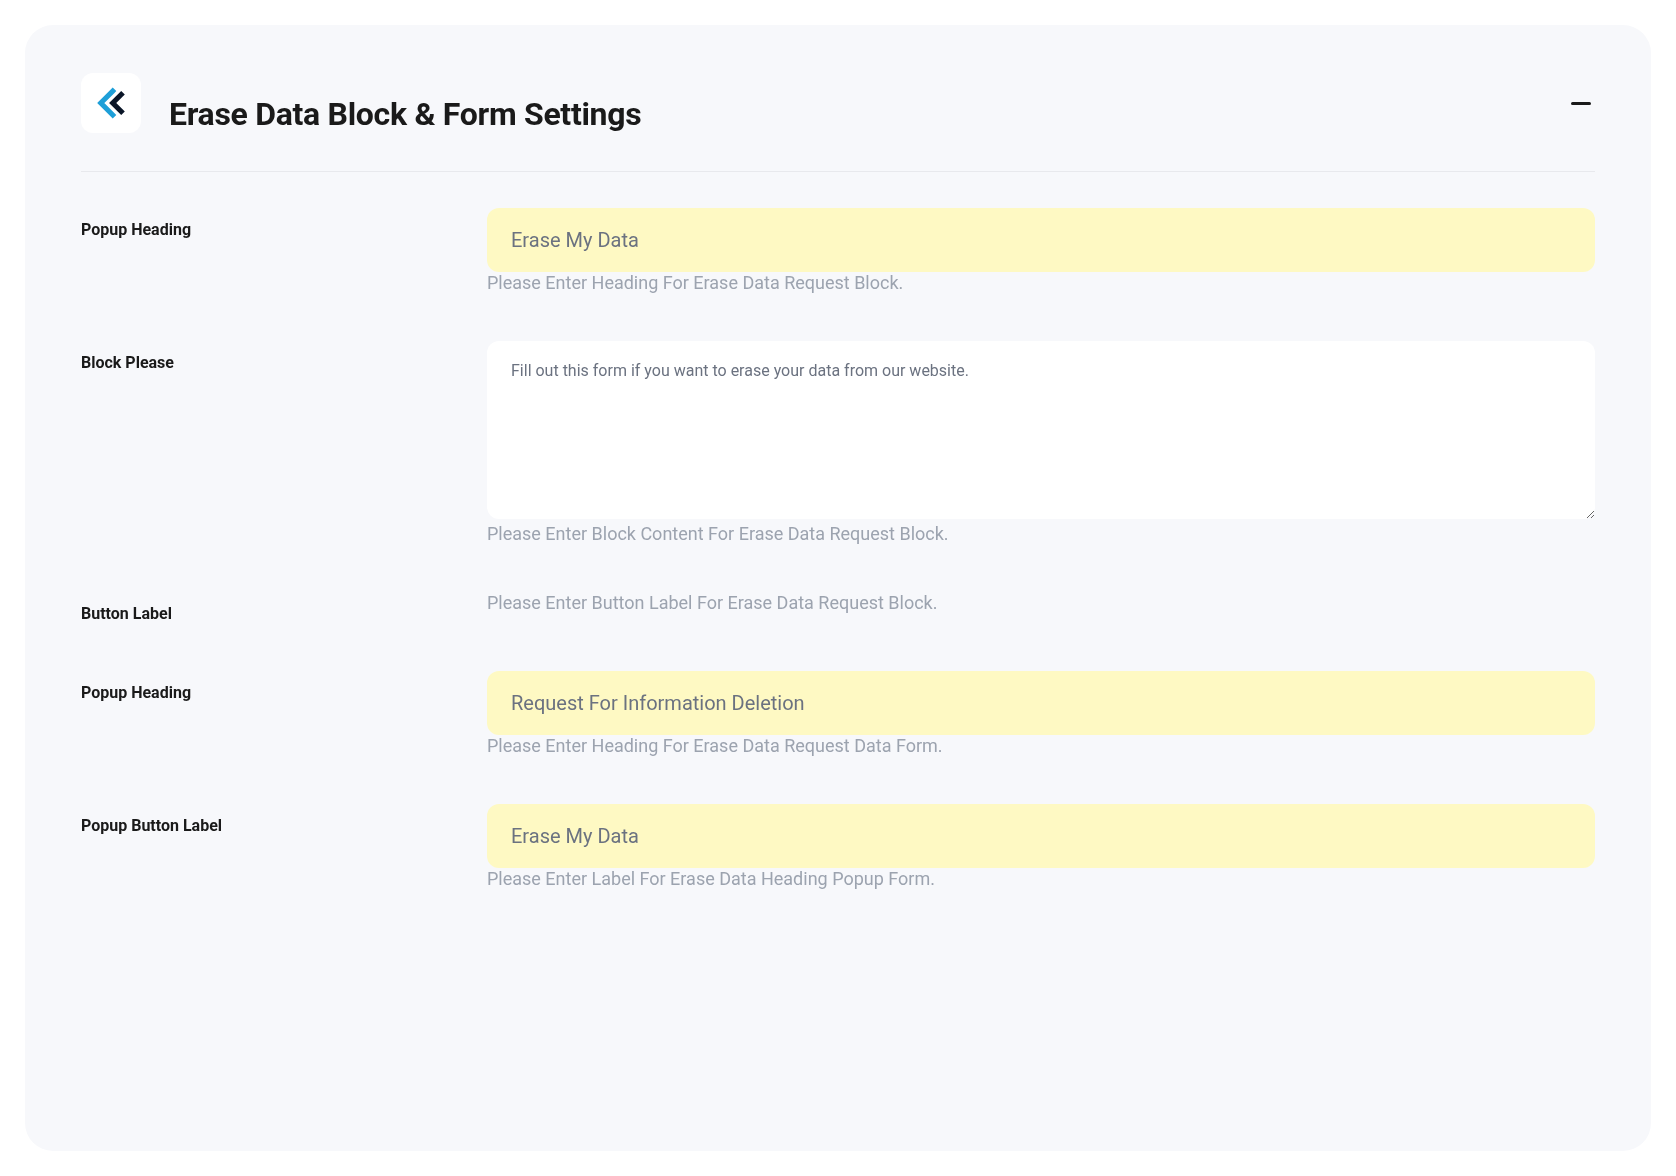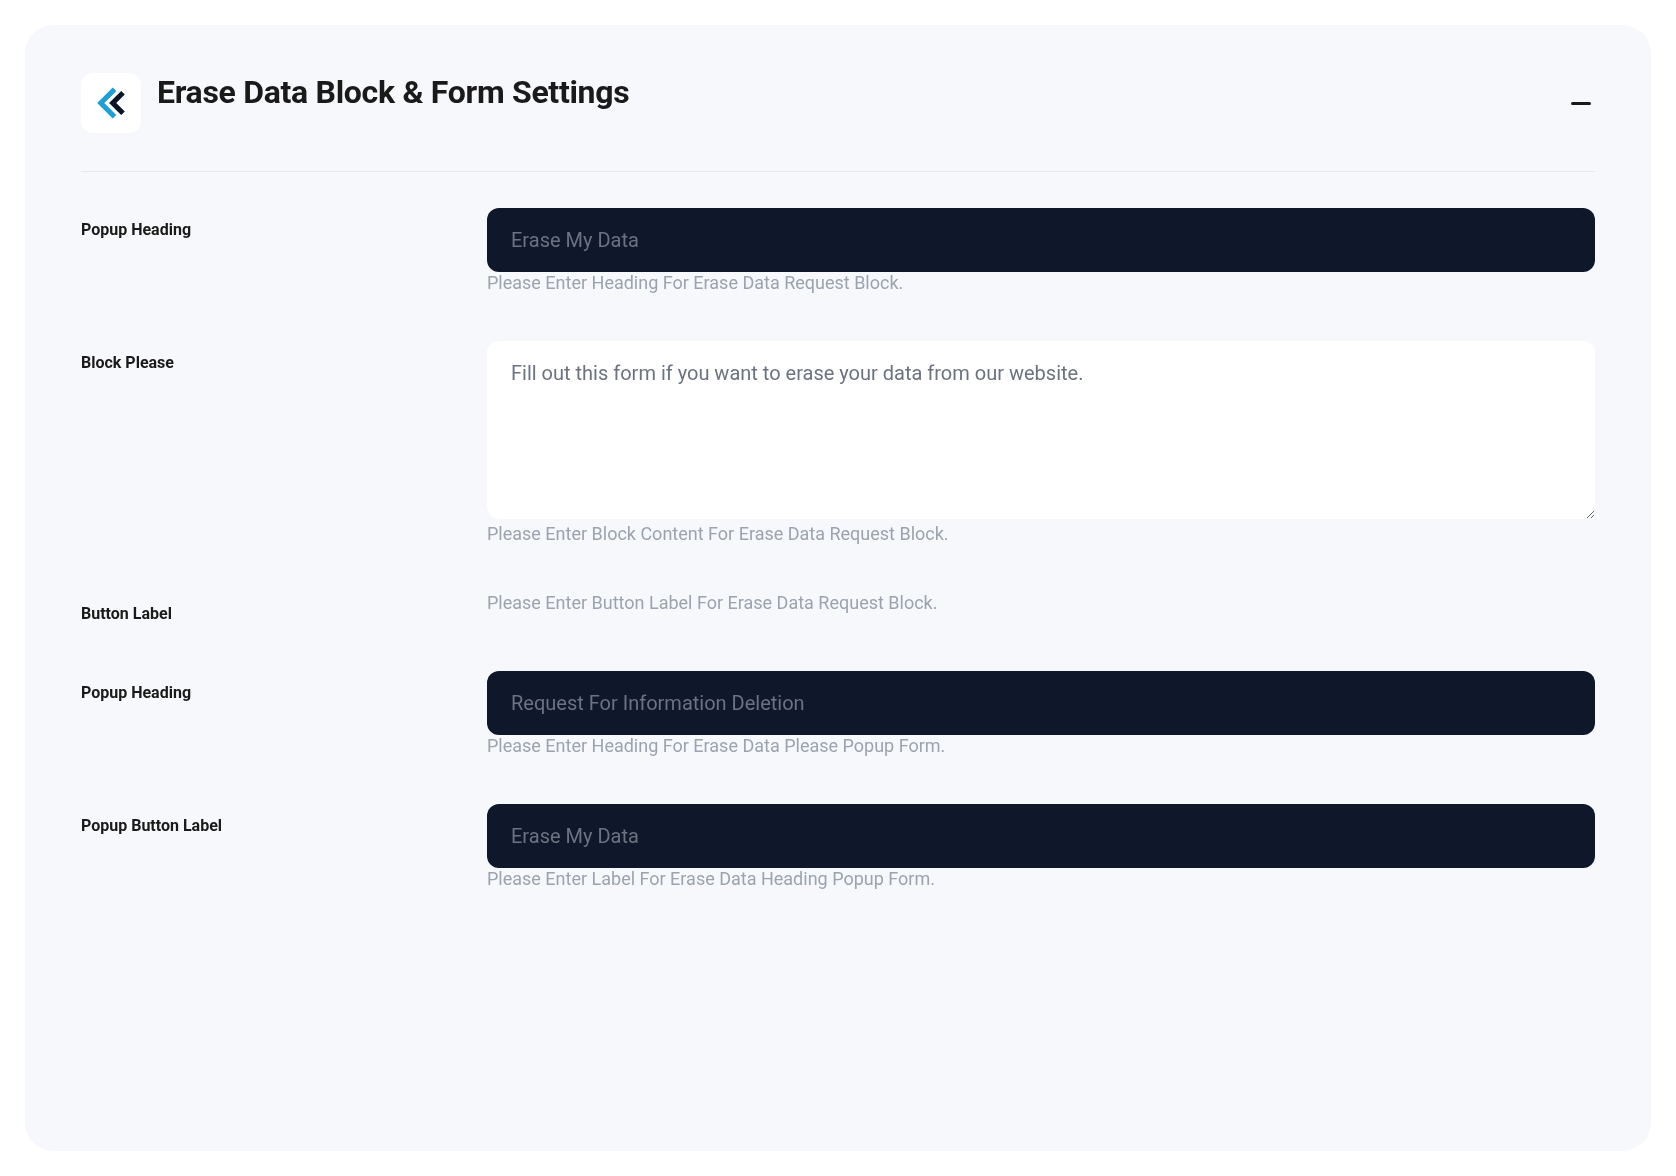--- a/index.html
+++ b/index.html
@@ -27,22 +27,22 @@
       display: flex;
       align-items: center;
       justify-content: space-between;
       padding-bottom: 38px;
       border-bottom: 1px solid #e8e9ed;
       margin-bottom: 36px;
     }
     
     .panel-header-left {
       display: flex;
-      align-items: flex-start;
-      gap: 16px;
+      align-items: flex-end;
+      gap: 28px;
     }
     
     .logo-box {
       width: 60px;
       height: 60px;
       background: #ffffff;
       border-radius: 12px;
       display: flex;
       align-items: center;
       justify-content: center;
@@ -88,37 +88,37 @@
       color: #1a1a1a;
       padding-top: 12px;
     }
     
     .form-control-wrap {
       flex: 1;
     }
     
     .text-input {
       width: 100%;
-      background: #0f172a;
+      background: #fef9c3;
       border: none;
       border-radius: 12px;
       padding: 20px 24px;
       font-size: 20px;
       color: #6b7280;
       font-family: inherit;
       outline: none;
     }
     
     .textarea-input {
       width: 100%;
       background: #ffffff;
       border: none;
       border-radius: 12px;
       padding: 20px 24px;
-      font-size: 20px;
+      font-size: 16px;
       color: #6b7280;
       font-family: inherit;
       outline: none;
       resize: vertical;
       min-height: 178px;
     }
     
     .help-text {
       font-size: 18px;
       color: #9ca3af;
@@ -167,21 +167,21 @@
     <div class="form-label">Button Label</div>
     <div class="form-control-wrap">
       <div class="help-text">Please Enter Button Label For Erase Data Request Block.</div>
     </div>
   </div>
 
   <div class="form-row">
     <div class="form-label">Popup Heading</div>
     <div class="form-control-wrap">
       <input type="text" class="text-input" value="Request For Information Deletion" style="">
-      <div class="help-text">Please Enter Heading For Erase Data Please Popup Form.</div>
+      <div class="help-text">Please Enter Heading For Erase Data Request Data Form.</div>
     </div>
   </div>
 
   <div class="form-row">
     <div class="form-label">Popup Button Label</div>
     <div class="form-control-wrap">
       <input type="text" class="text-input" value="Erase My Data" style="">
       <div class="help-text">Please Enter Label For Erase Data Heading Popup Form.</div>
     </div>
   </div>

